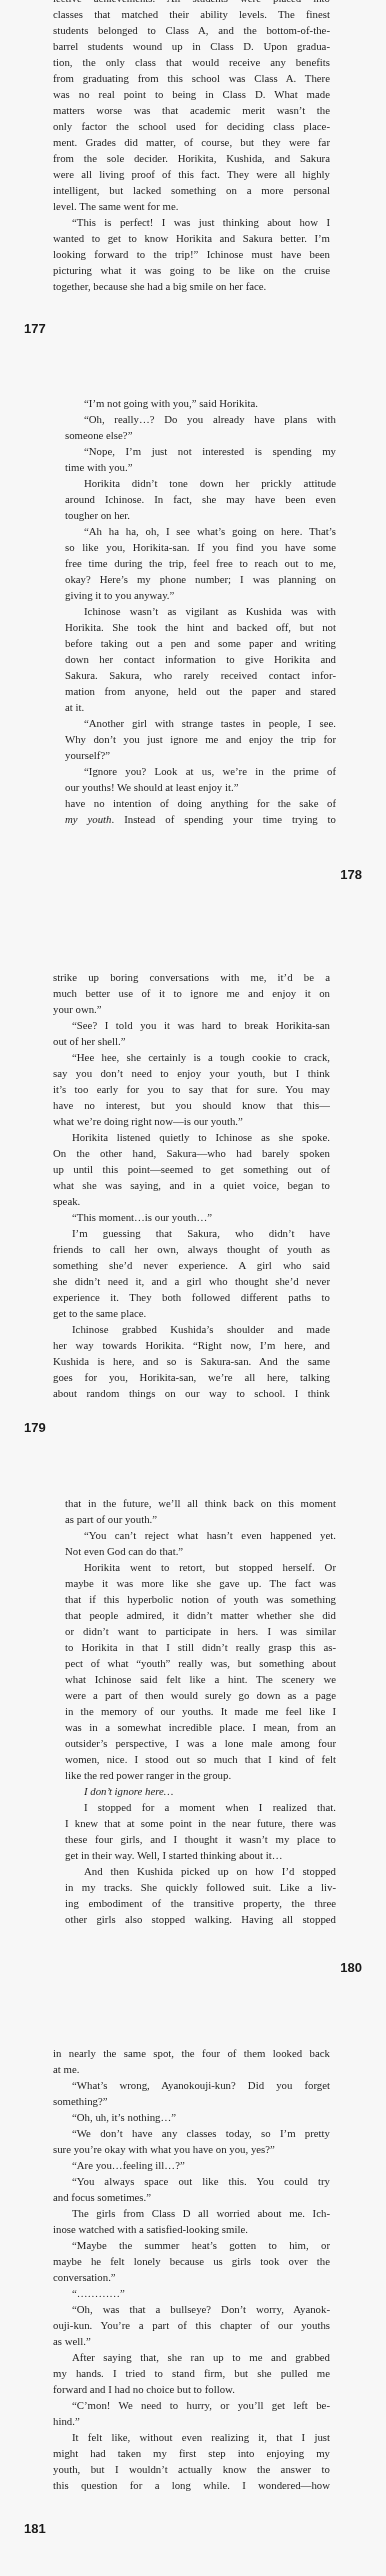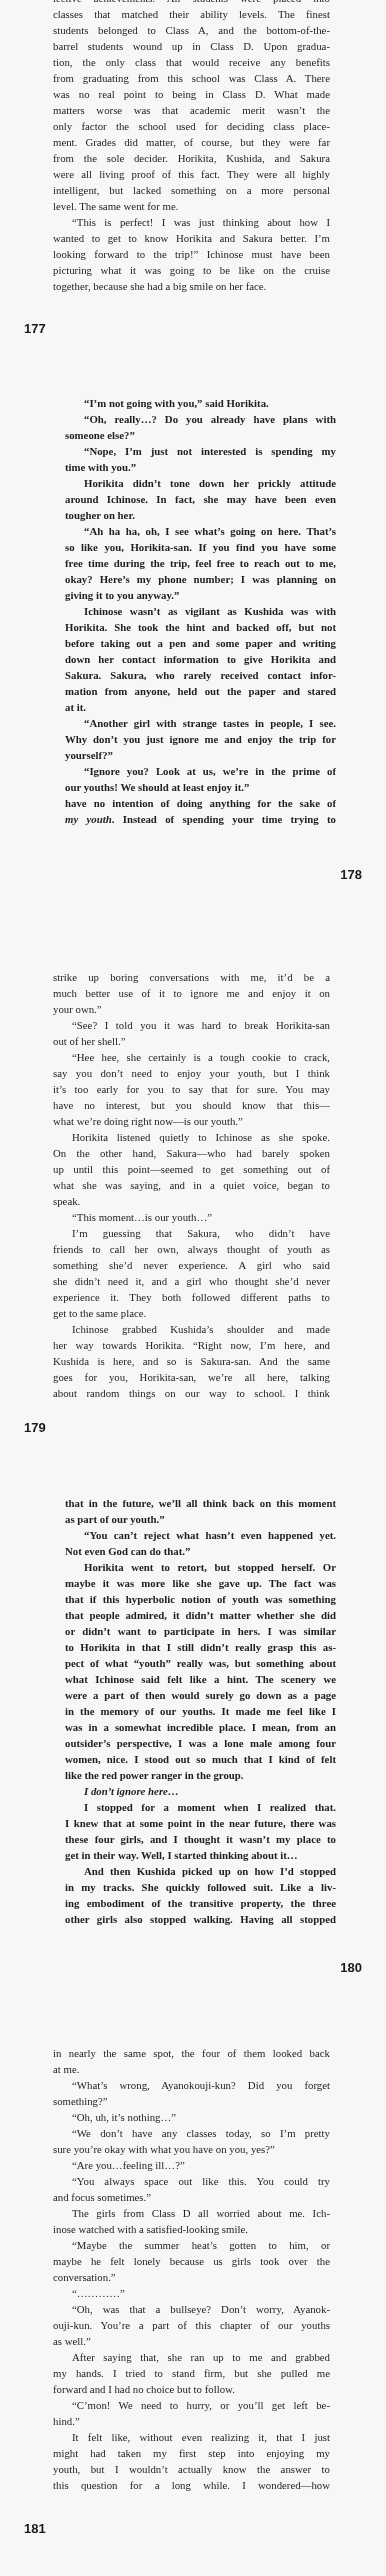--- a/index.html
+++ b/index.html
@@ -3,21 +3,21 @@
 <meta charset="utf-8">
 <style>
   :root{
     --bg:#f7f7f7; --ink:#1e1e1e; --num:#1a1a1a;
   }
   html,body{margin:0;padding:0;}
   body{background:var(--bg);font-family:"Liberation Serif","DejaVu Serif",serif;}
   #canvas{position:relative;width:386px;height:2576px;overflow:hidden;background:var(--bg);}
   .page{position:absolute;color:var(--ink);}
   .page.side-left{left:53px;width:277px;}
-  .page.side-right{left:65px;width:271px;font-weight:bold;}
+  .page.side-right{left:65px;width:271px;}
   .page-0{top:-10.3px;}
   .page-1{top:395px;}
   .page-2{top:969px;}
   .page-3{top:1495px;}
   .page-4{top:2045px;}
   .line{height:16px;line-height:16px;font-size:10.8px;overflow:hidden;white-space:normal;}
   .line.just{text-align:justify;text-align-last:justify;}
   .line.left{text-align:right;text-align-last:left;}
   .line.indent{padding-left:19px;}
   .line i{font-style:italic;}

